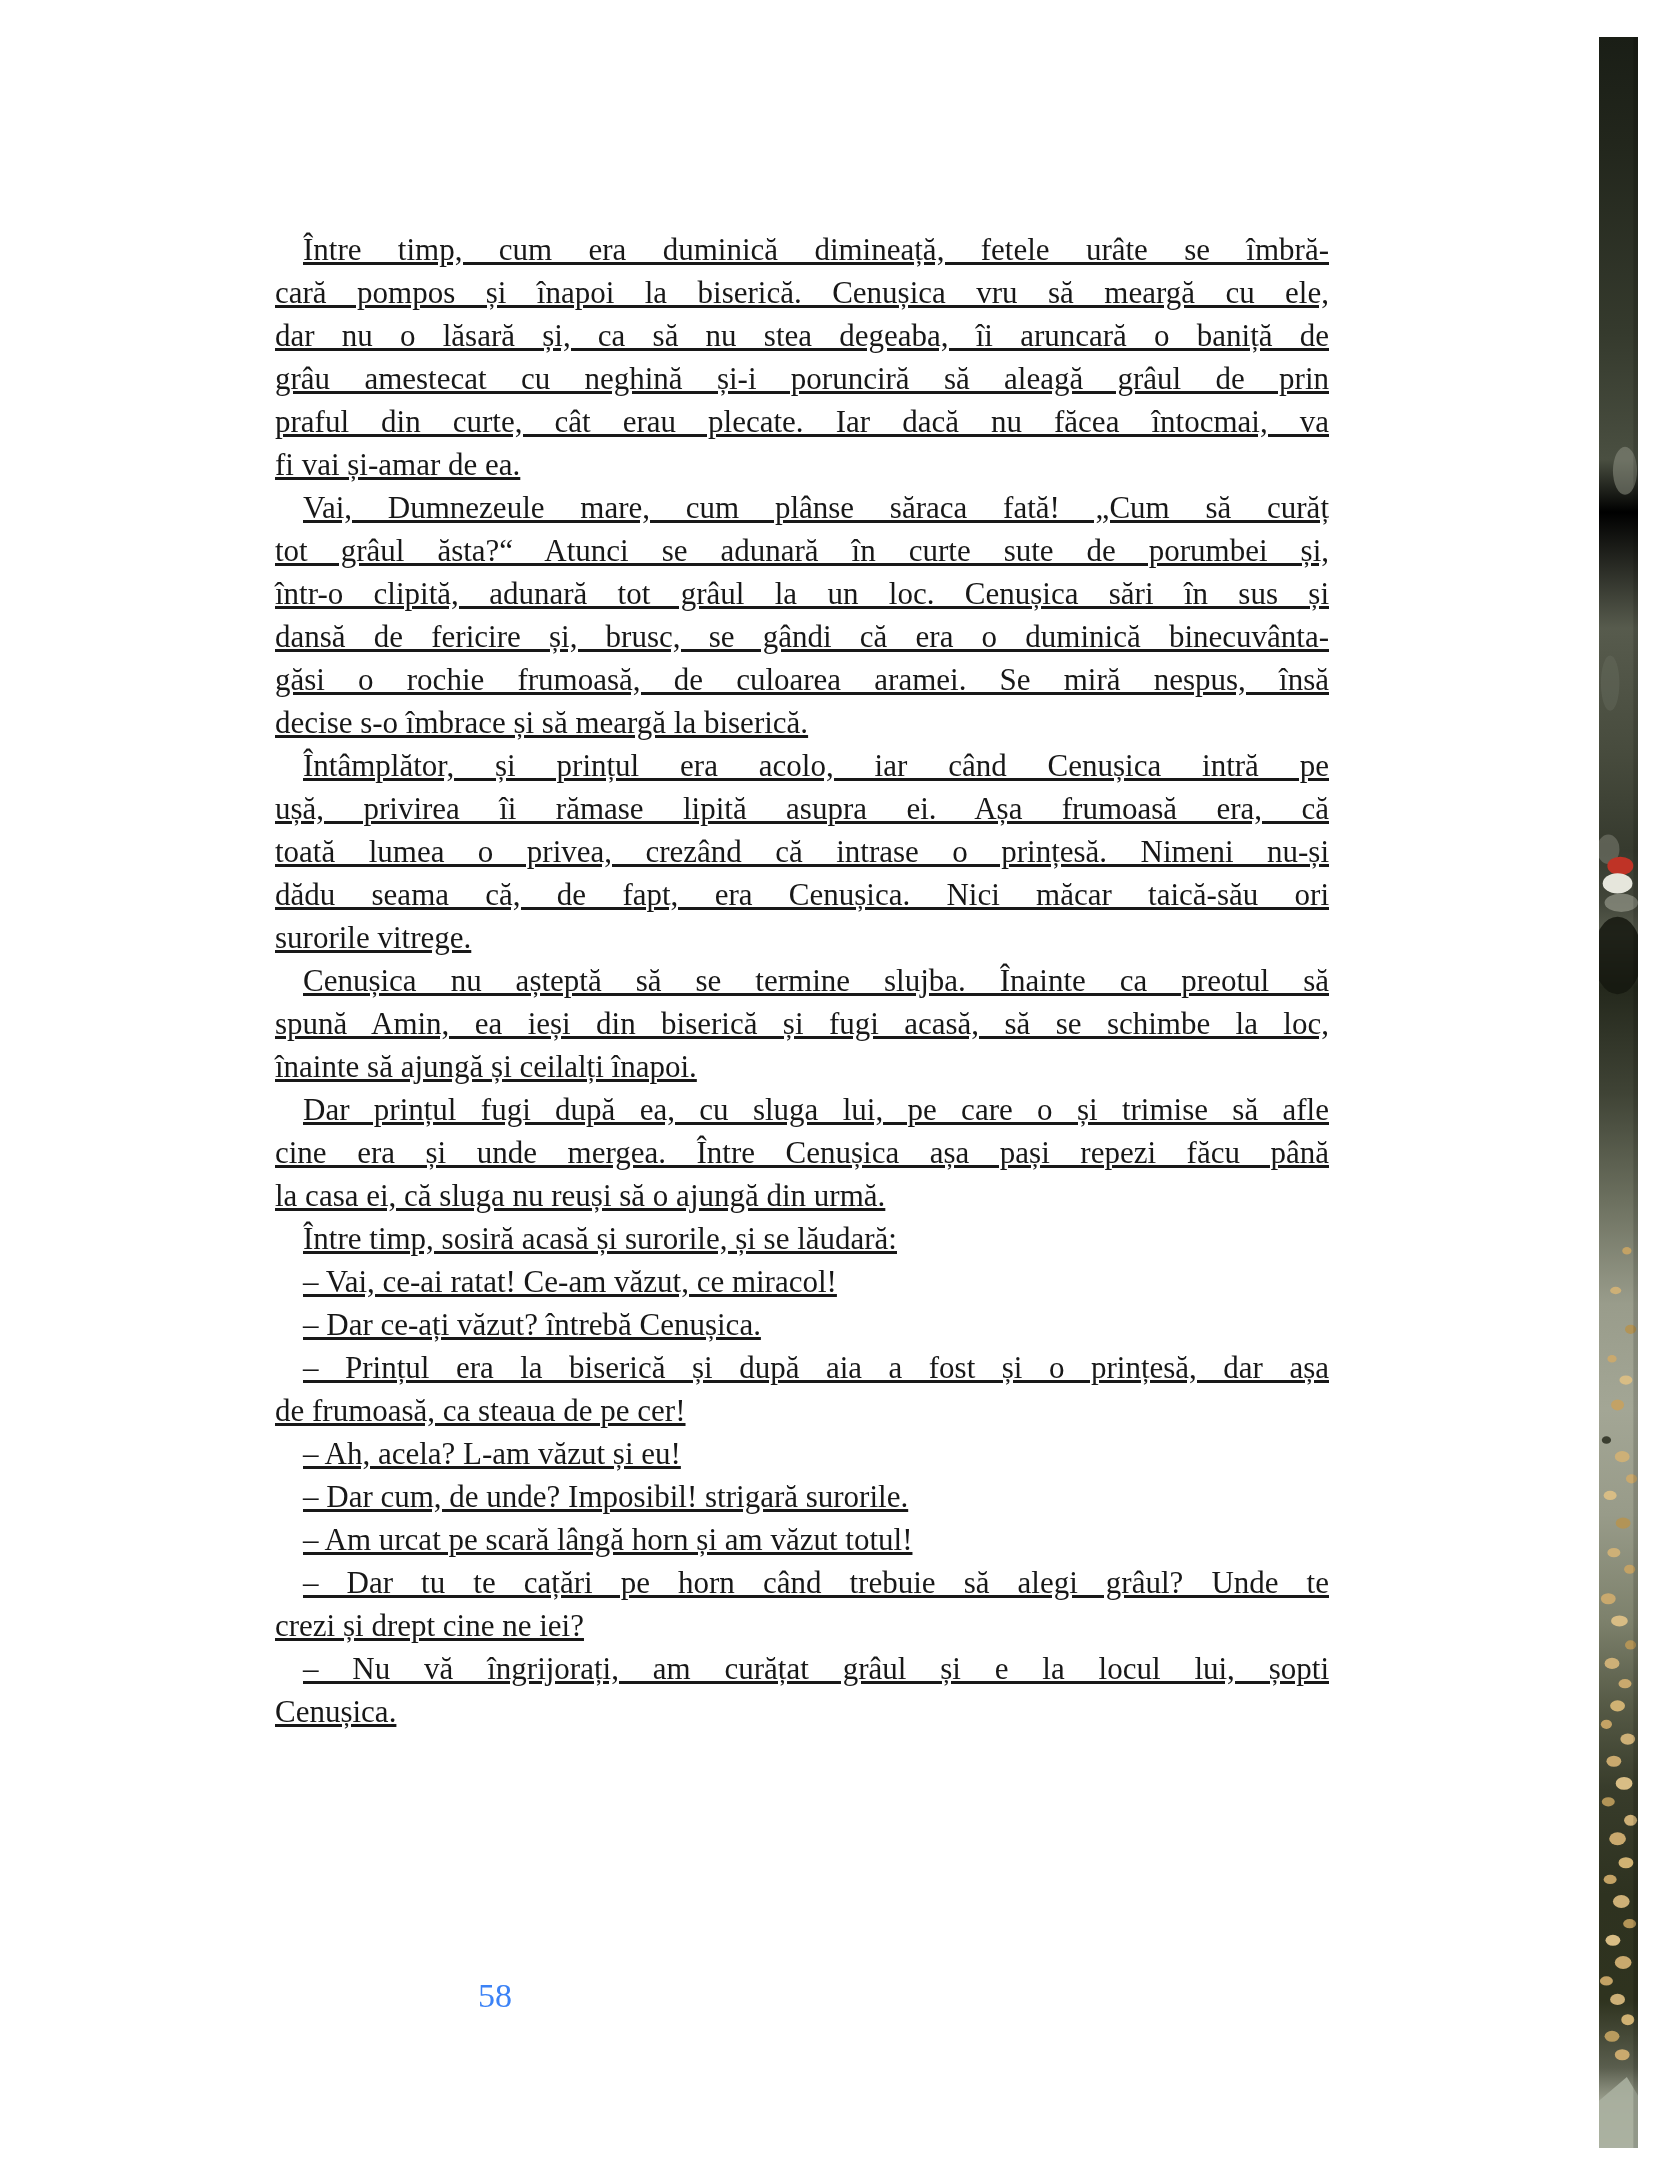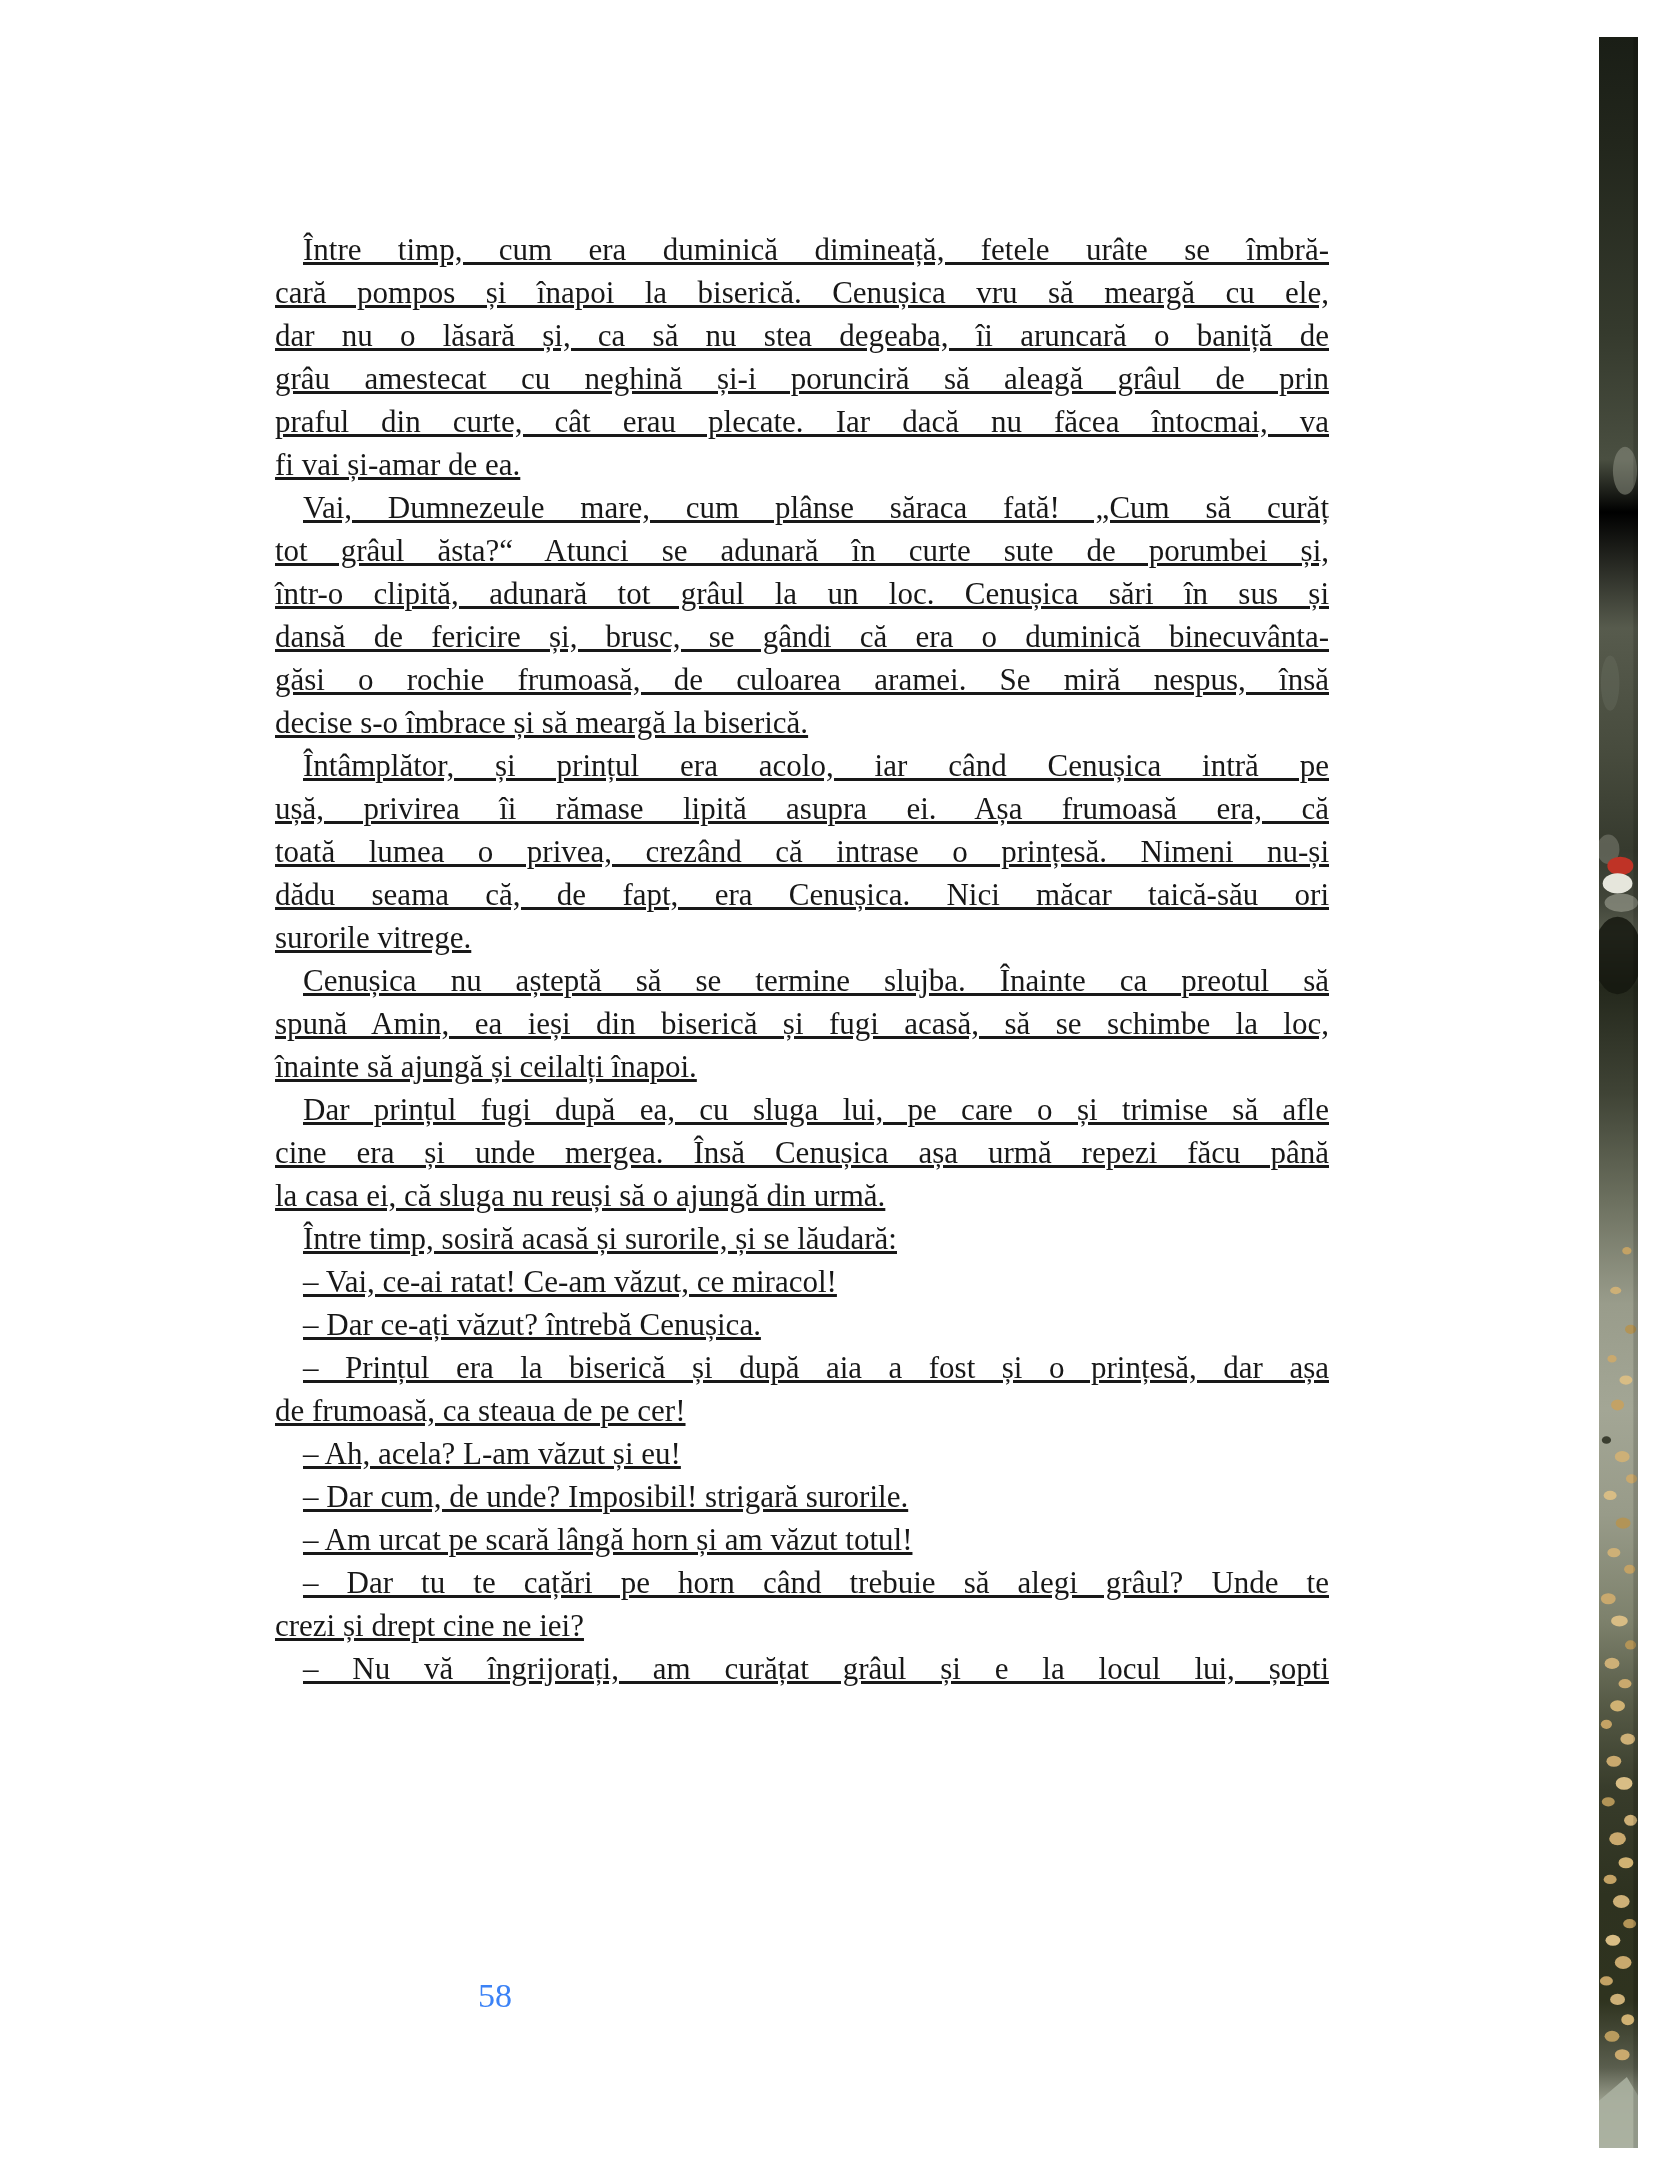--- a/index.html
+++ b/index.html
@@ -53,33 +53,34 @@
       <div class="line end">decise s-o îmbrace și să meargă la biserică.</div>
       <div class="line indent">Întâmplător, și prințul era acolo, iar când Cenușica intră pe</div>
       <div class="line">ușă, privirea îi rămase lipită asupra ei. Așa frumoasă era, că</div>
       <div class="line">toată lumea o privea, crezând că intrase o prințesă. Nimeni nu-și</div>
       <div class="line">dădu seama că, de fapt, era Cenușica. Nici măcar taică-său ori</div>
       <div class="line end">surorile vitrege.</div>
       <div class="line indent">Cenușica nu așteptă să se termine slujba. Înainte ca preotul să</div>
       <div class="line">spună Amin, ea ieși din biserică și fugi acasă, să se schimbe la loc,</div>
       <div class="line end">înainte să ajungă și ceilalți înapoi.</div>
       <div class="line indent">Dar prințul fugi după ea, cu sluga lui, pe care o și trimise să afle</div>
-      <div class="line">cine era și unde mergea. Însă Cenușica așa urmă repezi făcu până</div>
+      <div class="line">cine era și unde mergea. Între Cenușica așa pași repezi făcu până</div>
       <div class="line end">la casa ei, că sluga nu reuși să o ajungă din urmă.</div>
       <div class="line indent end">Între timp, sosiră acasă și surorile, și se lăudară:</div>
       <div class="line indent end">– Vai, ce-ai ratat! Ce-am văzut, ce miracol!</div>
       <div class="line indent end">– Dar ce-ați văzut? întrebă Cenușica.</div>
       <div class="line indent">– Prințul era la biserică și după aia a fost și o prințesă, dar așa</div>
       <div class="line end">de frumoasă, ca steaua de pe cer!</div>
       <div class="line indent end">– Ah, acela? L-am văzut și eu!</div>
       <div class="line indent end">– Dar cum, de unde? Imposibil! strigară surorile.</div>
       <div class="line indent end">– Am urcat pe scară lângă horn și am văzut totul!</div>
       <div class="line indent">– Dar tu te cațări pe horn când trebuie să alegi grâul? Unde te</div>
       <div class="line end">crezi și drept cine ne iei?</div>
       <div class="line indent">– Nu vă îngrijorați, am curățat grâul și e la locul lui, șopti</div>
+      <div class="line end">Cenușica.</div>
     </div>
 
   <div class="folio">58</div>
 
   <div class="photo-strip">
     <svg viewBox="0 0 42 2287" preserveAspectRatio="none" xmlns="http://www.w3.org/2000/svg">
       <defs>
         <linearGradient id="stripGrad" x1="0" y1="0" x2="0" y2="1">
           <stop offset="0" stop-color="#1a1e16"></stop>
           <stop offset="0.05" stop-color="#22261c"></stop>

